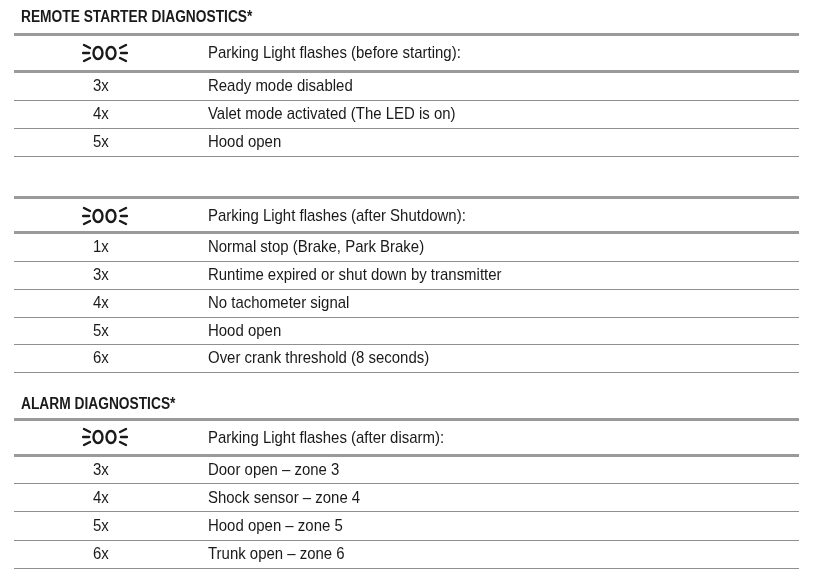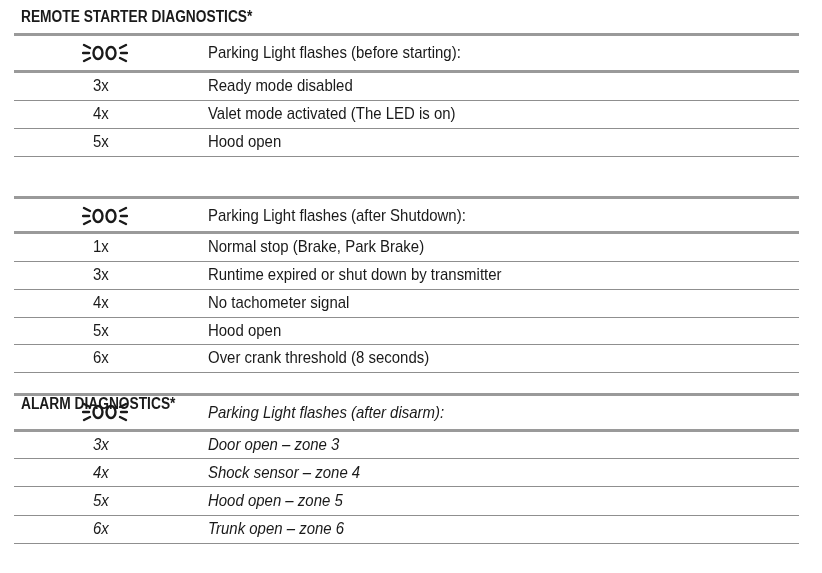--- a/index.html
+++ b/index.html
@@ -106,21 +106,21 @@
   <div class="rule-thin" style="top:148px;"></div>
   <div>
     <div class="cell count" style="top:152px;">6x</div>
     <div class="cell desc" style="top:152px;">Over crank threshold (8 seconds)</div>
   </div>
   <div class="rule-thin" style="top:176px;"></div>
 </div>
 
 <div class="section-title" style="top:395px;">ALARM DIAGNOSTICS*</div>
 
-<div class="table" style="top:393px; height:152px;font-style:italic;">
+<div class="table" style="top:418px; height:152px;">
   <div class="rule-thick" style="top:0;"></div>
   <svg class="icon" style="top:7px;" viewBox="0 0 46 24">
     <g stroke="#1a1a1a" stroke-width="2.4" fill="none" stroke-linecap="round">
       <line x1="2" y1="4" x2="8" y2="7"></line>
         <line x1="1" y1="12" x2="7" y2="12"></line>
         <line x1="2" y1="20" x2="8" y2="17"></line>
       <ellipse cx="16" cy="12" rx="4.5" ry="6"></ellipse>
         <ellipse cx="29" cy="12" rx="4.5" ry="6"></ellipse>
       <line x1="44" y1="4" x2="38" y2="7"></line>
         <line x1="45" y1="12" x2="39" y2="12"></line>

